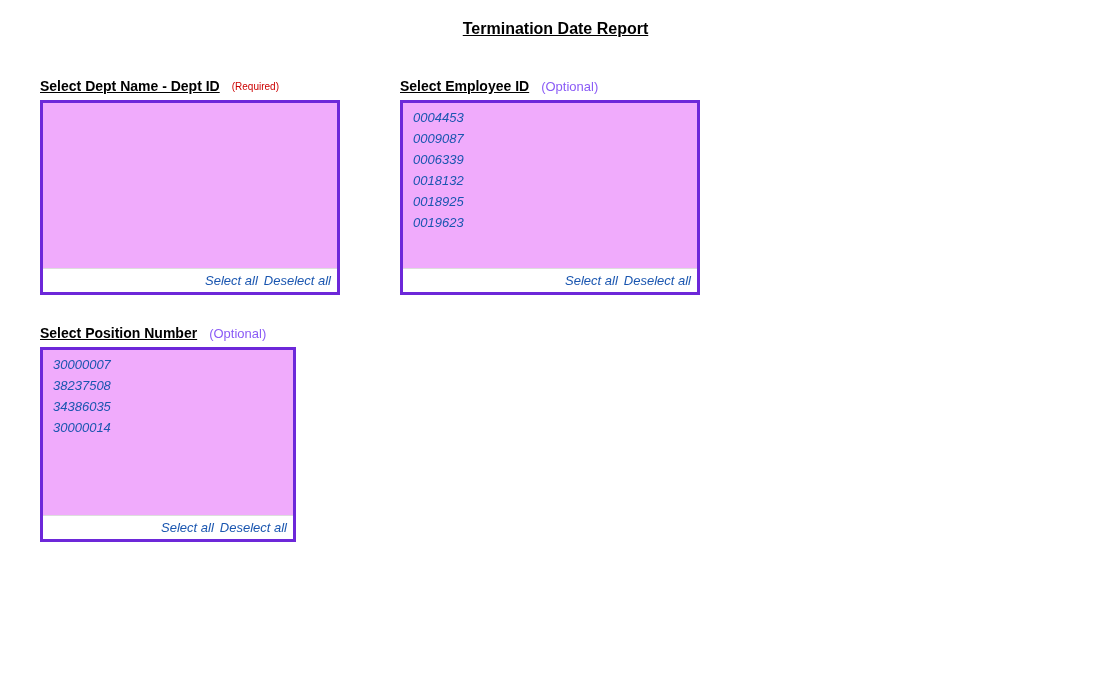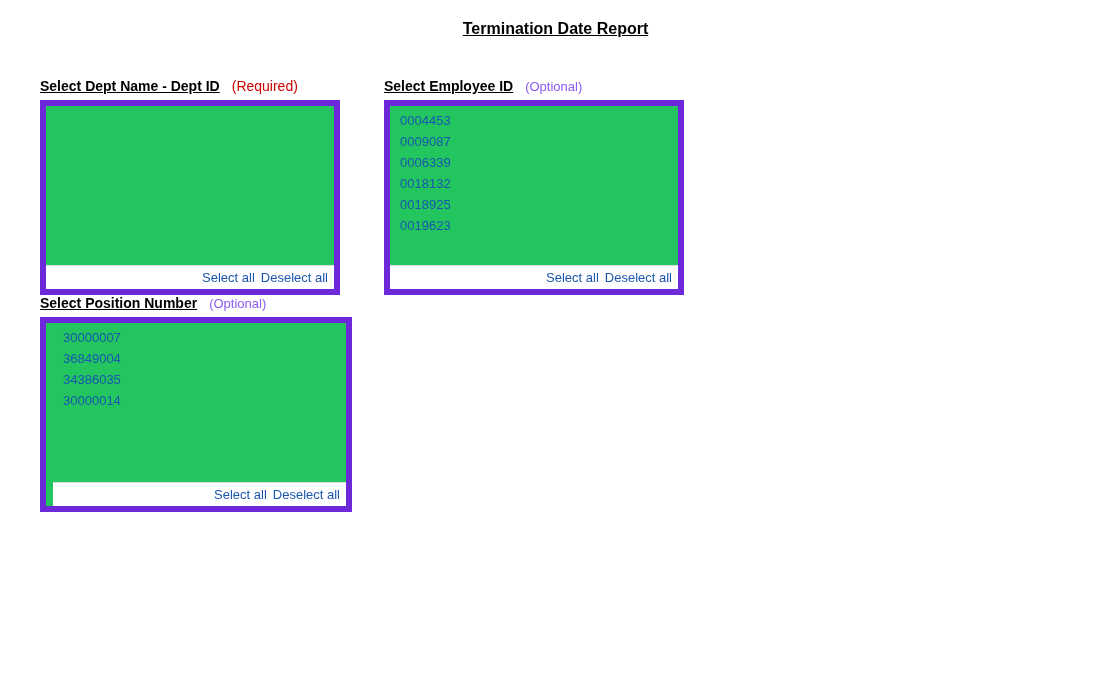--- a/index.html
+++ b/index.html
@@ -24,21 +24,22 @@
       padding: 20px 0 30px 0;
       color: #000000;
     }
 
     .main-content {
       padding: 10px 40px;
     }
 
     .top-row {
       display: flex;
-      gap: 44px;
+      gap: 60px;
+      margin-bottom: 30px;
     }
 
     .panel {
       display: flex;
       flex-direction: column;
     }
 
     .panel-header {
       display: flex;
       align-items: center;
@@ -48,51 +49,51 @@
 
     .panel-label {
       font-weight: bold;
       font-size: 14px;
       color: #000000;
       text-decoration: underline;
     }
 
     .panel-required {
       color: #cc0000;
-      font-size: 14px;
+      font-size: 10px;
       font-weight: normal;
     }
 
     .panel-optional {
       color: #8b5cf6;
       font-size: 13px;
       font-weight: normal;
     }
 
     .listbox-container {
-      border: 6px solid #6d28d9;
-      background: #22c55e;
+      border: 3px solid #6d28d9;
+      background: #f0abfc;
       display: flex;
       flex-direction: column;
+      font-style: italic;
     }
 
     .dept-listbox-container {
       width: 300px;
       height: 195px;
     }
 
     .employee-listbox-container {
       width: 300px;
       height: 195px;
     }
 
     .position-listbox-container {
-      width: 312px;
+      width: 256px;
       height: 195px;
-      padding-left: 7px;
     }
 
     .listbox-scroll {
       flex: 1;
       overflow-y: auto;
       padding: 4px 0;
     }
 
     .listbox-item {
       padding: 3px 10px;
@@ -186,21 +187,21 @@
   <div class="bottom-row">
 
     <div class="panel">
       <div class="panel-header">
         <span class="panel-label">Select Position Number</span>
         <span class="panel-optional">(Optional)</span>
       </div>
       <div class="listbox-container position-listbox-container">
         <div class="listbox-scroll">
           <div class="listbox-item">30000007</div>
-          <div class="listbox-item">36849004</div>
+          <div class="listbox-item">38237508</div>
           <div class="listbox-item">34386035</div>
           <div class="listbox-item">30000014</div>
         </div>
         <div class="listbox-actions">
           <a class="action-link">Select all</a>
           <a class="action-link">Deselect all</a>
         </div>
       </div>
     </div>
   </div>

